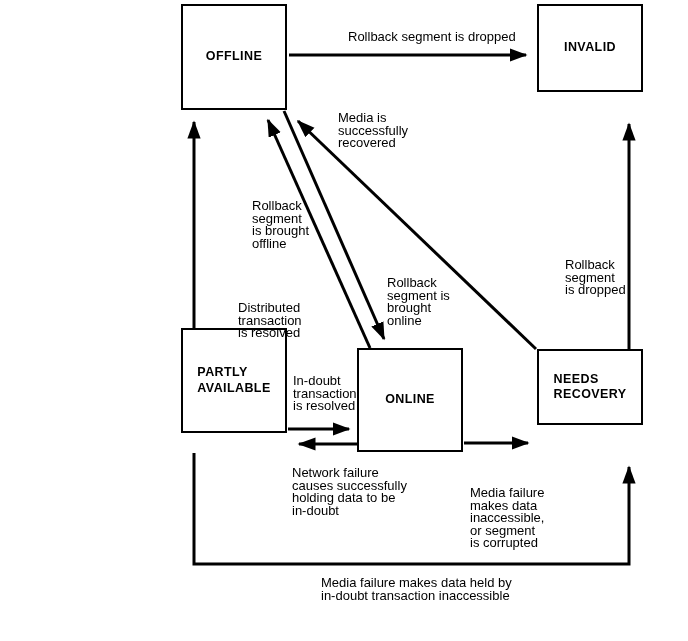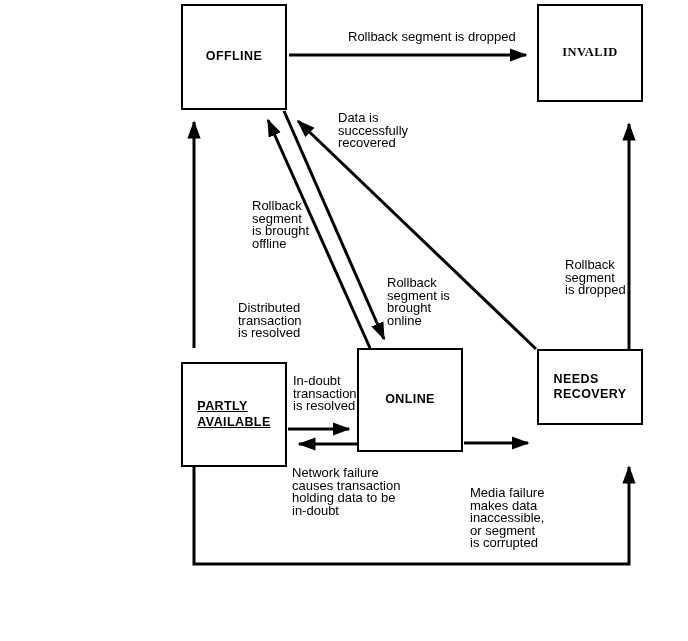--- a/index.html
+++ b/index.html
@@ -33,22 +33,22 @@
     text-align: left;
   }
   .edge-label {
     position: absolute;
     font-size: 13px;
     line-height: 12.6px;
     white-space: pre-line;
     text-align: left;
   }
   #box-offline   { left: 181px; top: 4px;   height: 106px; }
-  #box-invalid   { left: 537px; top: 4px;   height: 98px; font-family: Liberation Serif, serif; }
-  #box-partly    { left: 181px; top: 362px; height: 105px; text-decoration: underline; }
+  #box-invalid   { left: 537px; top: 4px;   height: 88px; }
+  #box-partly    { left: 181px; top: 328px; height: 105px; }
   #box-online    { left: 357px; top: 348px; height: 104px; }
   #box-needs     { left: 537px; top: 349px; height: 76px; }
 </style>
 </head>
 <body>
 
 <div id="stage">
 
   <svg class="wires" viewBox="0 0 688 641" xmlns="http://www.w3.org/2000/svg">
     <defs>
@@ -80,43 +80,45 @@
   </div>
   <div id="box-online" class="state-box">
     <span class="box-label">ONLINE</span>
   </div>
   <div id="box-needs" class="state-box">
     <span class="box-label">NEEDS
 RECOVERY</span>
   </div>
 
   <div class="edge-label" style="left:348px; top:31px;">Rollback segment is dropped</div>
-  <div class="edge-label" style="left:338px; top:112px;">Data is
+  <div class="edge-label" style="left:338px; top:112px;">Media is
 successfully
 recovered</div>
   <div class="edge-label" style="left:252px; top:200px;">Rollback
 segment
 is brought
 offline</div>
   <div class="edge-label" style="left:387px; top:277px;">Rollback
 segment is
 brought
 online</div>
   <div class="edge-label" style="left:565px; top:259px;">Rollback
 segment
 is dropped</div>
   <div class="edge-label" style="left:206px; top:302px;margin-left:32px;">Distributed
 transaction
 is resolved</div>
   <div class="edge-label" style="left:293px; top:375px;">In-doubt
 transaction
 is resolved</div>
   <div class="edge-label" style="left:292px; top:467px;">Network failure
-causes transaction
+causes successfully
 holding data to be
 in-doubt</div>
   <div class="edge-label" style="left:470px; top:467px;margin-top:20px;">Media failure
 makes data
 inaccessible,
 or segment
 is corrupted</div>
+  <div class="edge-label" style="left:321px; top:577px;">Media failure makes data held by
+in-doubt transaction inaccessible</div>
 
 </div>
 
 </body></html>

